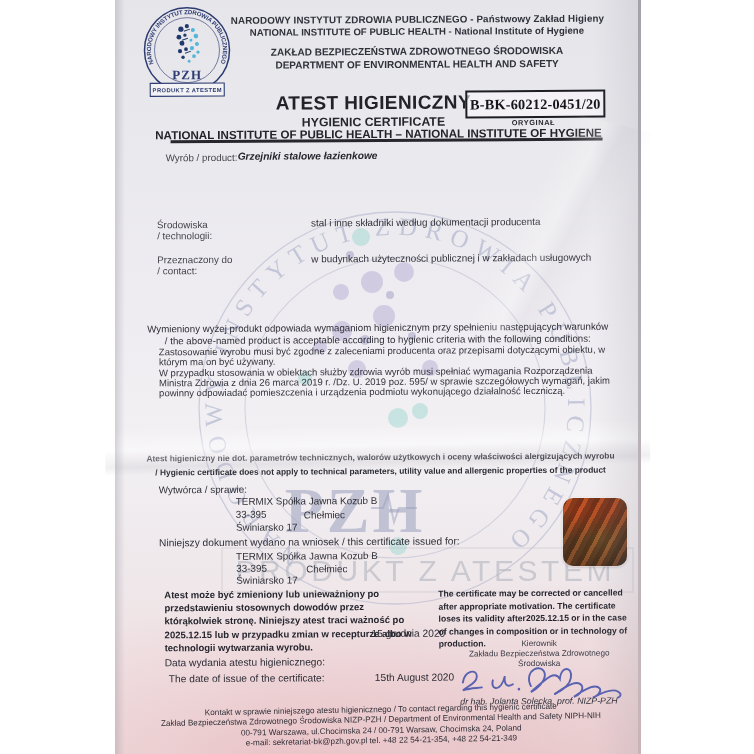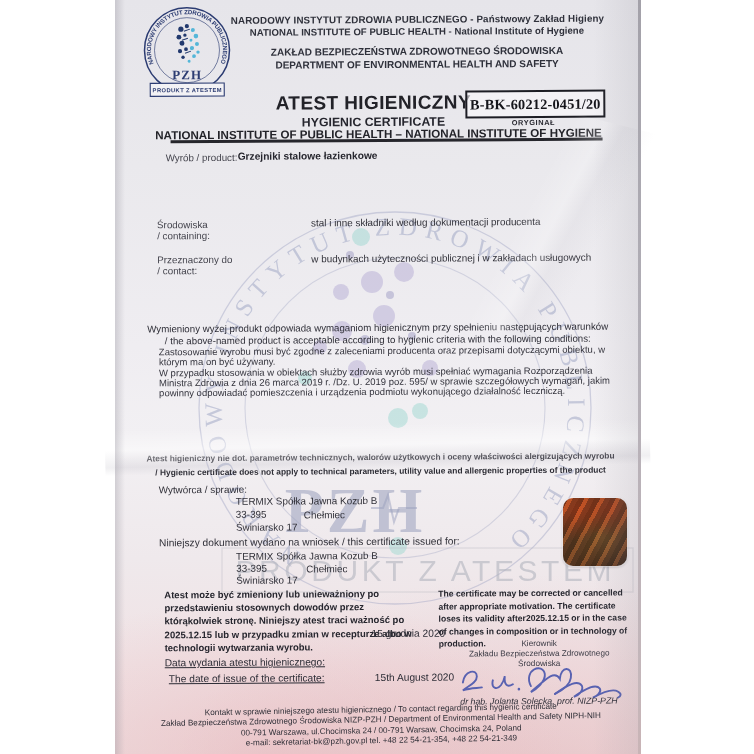--- a/index.html
+++ b/index.html
@@ -37,32 +37,32 @@
   .certbox{left:352px;top:91px;width:136px;height:24px;border:2.2px solid #1d1d24;background:rgba(250,249,251,.6);
       display:flex;align-items:center;justify-content:center;
       font-family:"Liberation Serif",serif;font-weight:700;font-size:14.3px;color:#15151b;letter-spacing:.2px;}
   .oryginal{left:352px;top:119px;width:136px;font-size:7.4px;font-weight:700;letter-spacing:.6px;color:#2a2a32;}
   .subtitle{left:140px;top:115px;width:240px;font-size:12.3px;font-weight:700;color:#26262e;}
   .institute{left:-20px;top:127px;width:570px;font-size:11.6px;font-weight:700;color:#232329;}
   .rule{left:57px;top:139px;width:432px;height:2.6px;background:#26262c;}
 
   .lbl{font-size:9.8px;color:#45454e;}
   .val{font-size:9.9px;color:#303038;}
-  .product-val{font-size:10.2px;font-weight:700;color:#26262e;}
+  .product-val{font-size:10.2px;font-weight:700;color:#26262e;font-style:italic;}
 
   .cond-intro{font-size:9.7px;color:#2e2e37;}
   .cond-items{left:44px;top:346px;width:468px;font-size:9.5px;line-height:10.3px;color:#33333c;}
   .cond-items p{margin:0;}
 
   .disc{font-size:8.4px;font-weight:700;color:#2c2c34;}
 
   .vleft{left:48px;top:587px;width:256px;font-size:9.5px;font-weight:700;line-height:13.2px;color:#26262e;}
   .vright{left:322px;top:588px;width:198px;font-size:8.6px;font-weight:700;line-height:12.6px;color:#26262e;}
 
-  .date-lbl{font-size:10.2px;color:#2e2e37;text-decoration:underline;}
+  .date-lbl{font-size:10.2px;color:#2e2e37;}
   .date-val{font-size:10.2px;color:#2e2e37;}
 
   .sig-titles{left:330px;top:640px;width:185px;text-align:center;font-size:8.2px;line-height:10px;color:#3b3b45;}
   .sig-name{left:322px;top:697px;width:200px;text-align:center;font-size:8.8px;font-style:italic;color:#2e2e38;}
 
   .footer{left:18px;top:705px;width:492px;text-align:center;font-size:8.2px;line-height:10.4px;
       color:#2f2f37;transform:rotate(-0.7deg);}
 
   .hologram{left:448px;top:498px;width:64px;height:68px;border-radius:10px;
     background:
@@ -163,21 +163,21 @@
       </div>
       <div class="abs ctr oryginal">ORYGINAŁ</div>
       <div class="abs ctr subtitle nw">HYGIENIC CERTIFICATE</div>
       <div class="abs ctr institute nw">NATIONAL INSTITUTE OF PUBLIC HEALTH – NATIONAL INSTITUTE OF HYGIENE</div>
       <div class="abs rule"></div>
 
       <div class="abs lbl nw" style="left:52px;top:151px">Wyrób / product:</div>
       <div class="abs product-val nw" style="left:124px;top:150px">Grzejniki stalowe łazienkowe</div>
 
       <div class="abs lbl nw" style="left:43px;top:218px">Środowiska</div>
-      <div class="abs lbl nw" style="left:43px;top:229px">/ containing:</div>
+      <div class="abs lbl nw" style="left:43px;top:229px">/ technologii:</div>
       <div class="abs val nw" style="left:197px;top:217px">stal i inne składniki według dokumentacji producenta</div>
 
       <div class="abs lbl nw" style="left:43px;top:253px">Przeznaczony do</div>
       <div class="abs lbl nw" style="left:43px;top:264px">/ contact:</div>
       <div class="abs val nw" style="left:197px;top:253px">w budynkach użyteczności publicznej i w zakładach usługowych</div>
 
       <div class="abs ctr cond-intro nw" style="left:28px;top:322px;width:470px">Wymieniony wyżej produkt odpowiada wymaganiom higienicznym przy spełnieniu następujących warunków</div>
       <div class="abs ctr cond-intro nw" style="left:28px;top:334px;width:470px">/ the above-named product is acceptable according to hygienic criteria with the following conditions:</div>
       <div class="abs cond-items">
         <p>Zastosowanie wyrobu musi być zgodne z zaleceniami producenta oraz przepisami dotyczącymi obiektu, w którym ma on być używany.</p>

